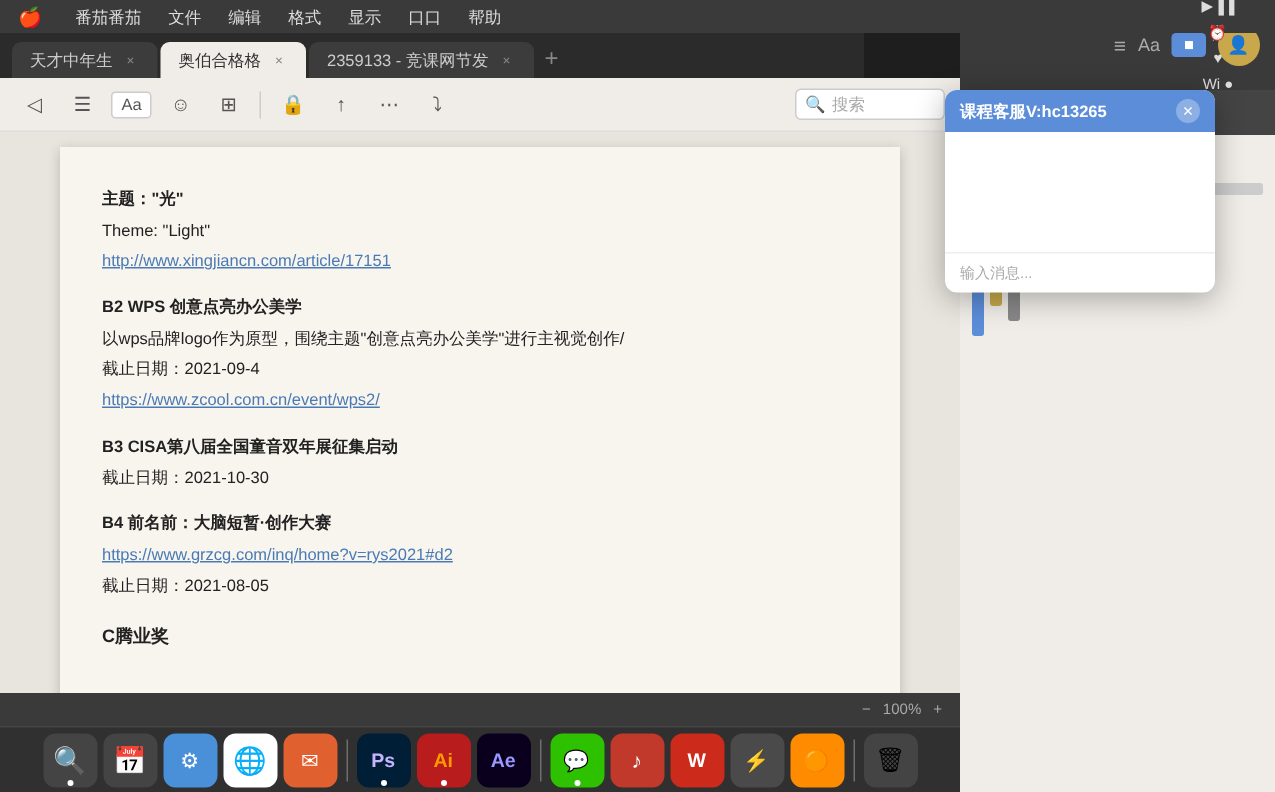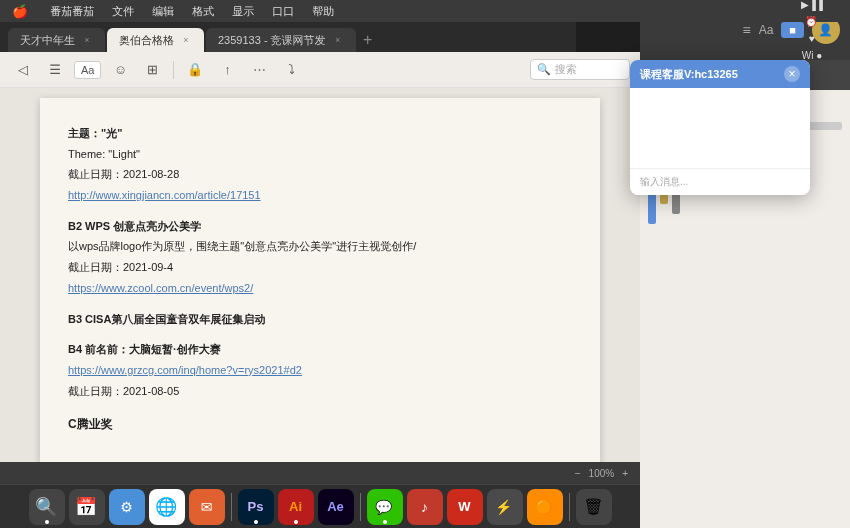--- a/index.html
+++ b/index.html
@@ -439,29 +439,29 @@
   <div class="toolbar-search">
     <span>🔍</span>
     <span>搜索</span>
   </div>
 </div>
 
 <div class="doc-area">
   <div class="doc-page" id="doc-page">
   <div class="doc-line" style="font-weight: bold; margin-top: 6px;">主题："光"</div>
       <div class="doc-line">Theme: "Light"</div>
-      <div class="doc-line">截止日期：2021-08-28</div>
       <div class="doc-line" style="color: rgb(74, 122, 181); text-decoration: underline;">http://www.xingjiancn.com/article/17151</div>
       <div style="height: 4px;"></div>
       <div class="doc-line" style="font-weight: bold; margin-top: 6px;">B2  WPS 创意点亮办公美学</div>
       <div class="doc-line">以wps品牌logo作为原型，围绕主题"创意点亮办公美学"进行主视觉创作/</div>
       <div class="doc-line">截止日期：2021-09-4</div>
       <div class="doc-line" style="color: rgb(74, 122, 181); text-decoration: underline;">https://www.zcool.com.cn/event/wps2/</div>
       <div style="height: 4px;"></div>
       <div class="doc-line" style="font-weight: bold; margin-top: 6px;">B3  CISA第八届全国童音双年展征集启动</div>
+      <div class="doc-line">截止日期：2021-10-30</div>
       <div style="height: 4px;"></div>
       <div class="doc-line" style="font-weight: bold; margin-top: 6px;">B4  前名前：大脑短暂·创作大赛</div>
       <div class="doc-line" style="color: rgb(74, 122, 181); text-decoration: underline;">https://www.grzcg.com/inq/home?v=rys2021#d2</div>
       <div class="doc-line">截止日期：2021-08-05</div>
       <div style="height: 4px;"></div>
       <div class="doc-line" style="font-weight: bold; margin-top: 8px; font-size: 12px;">C腾业奖</div>
     </div>
 </div>
 
 <div class="watermark">shejishiacheng</div>

